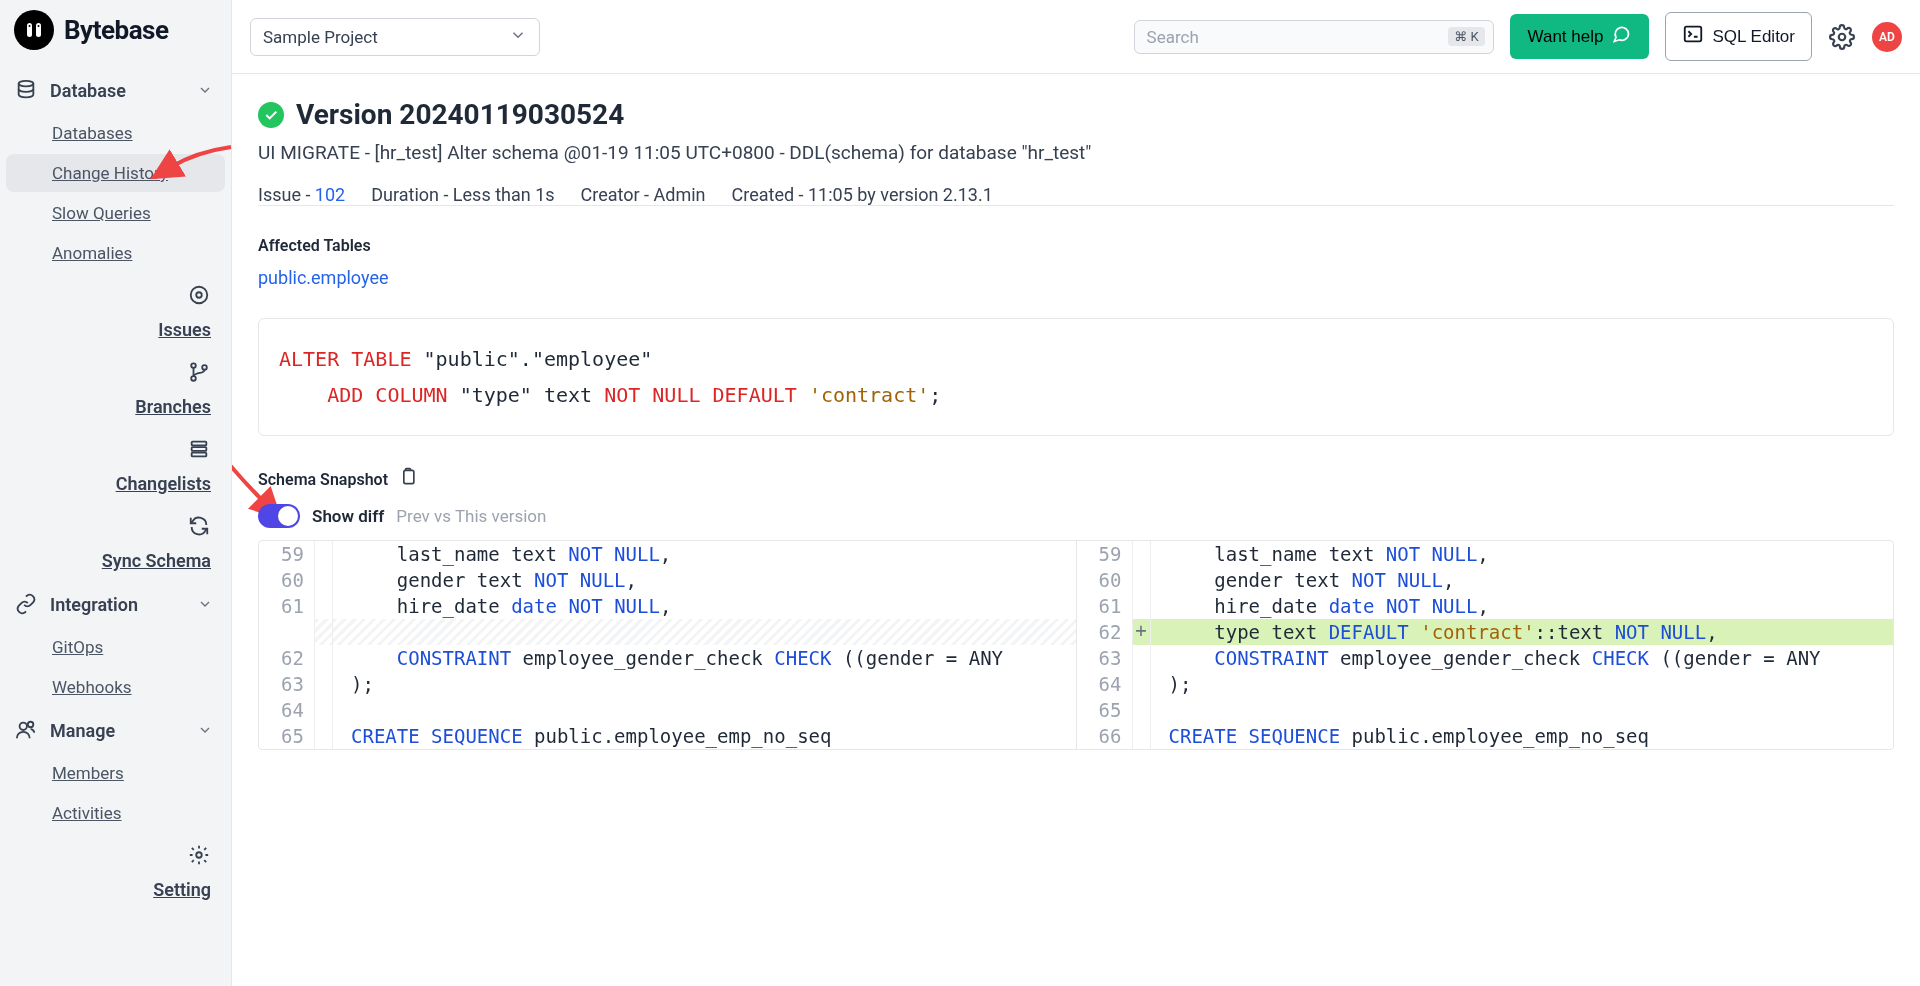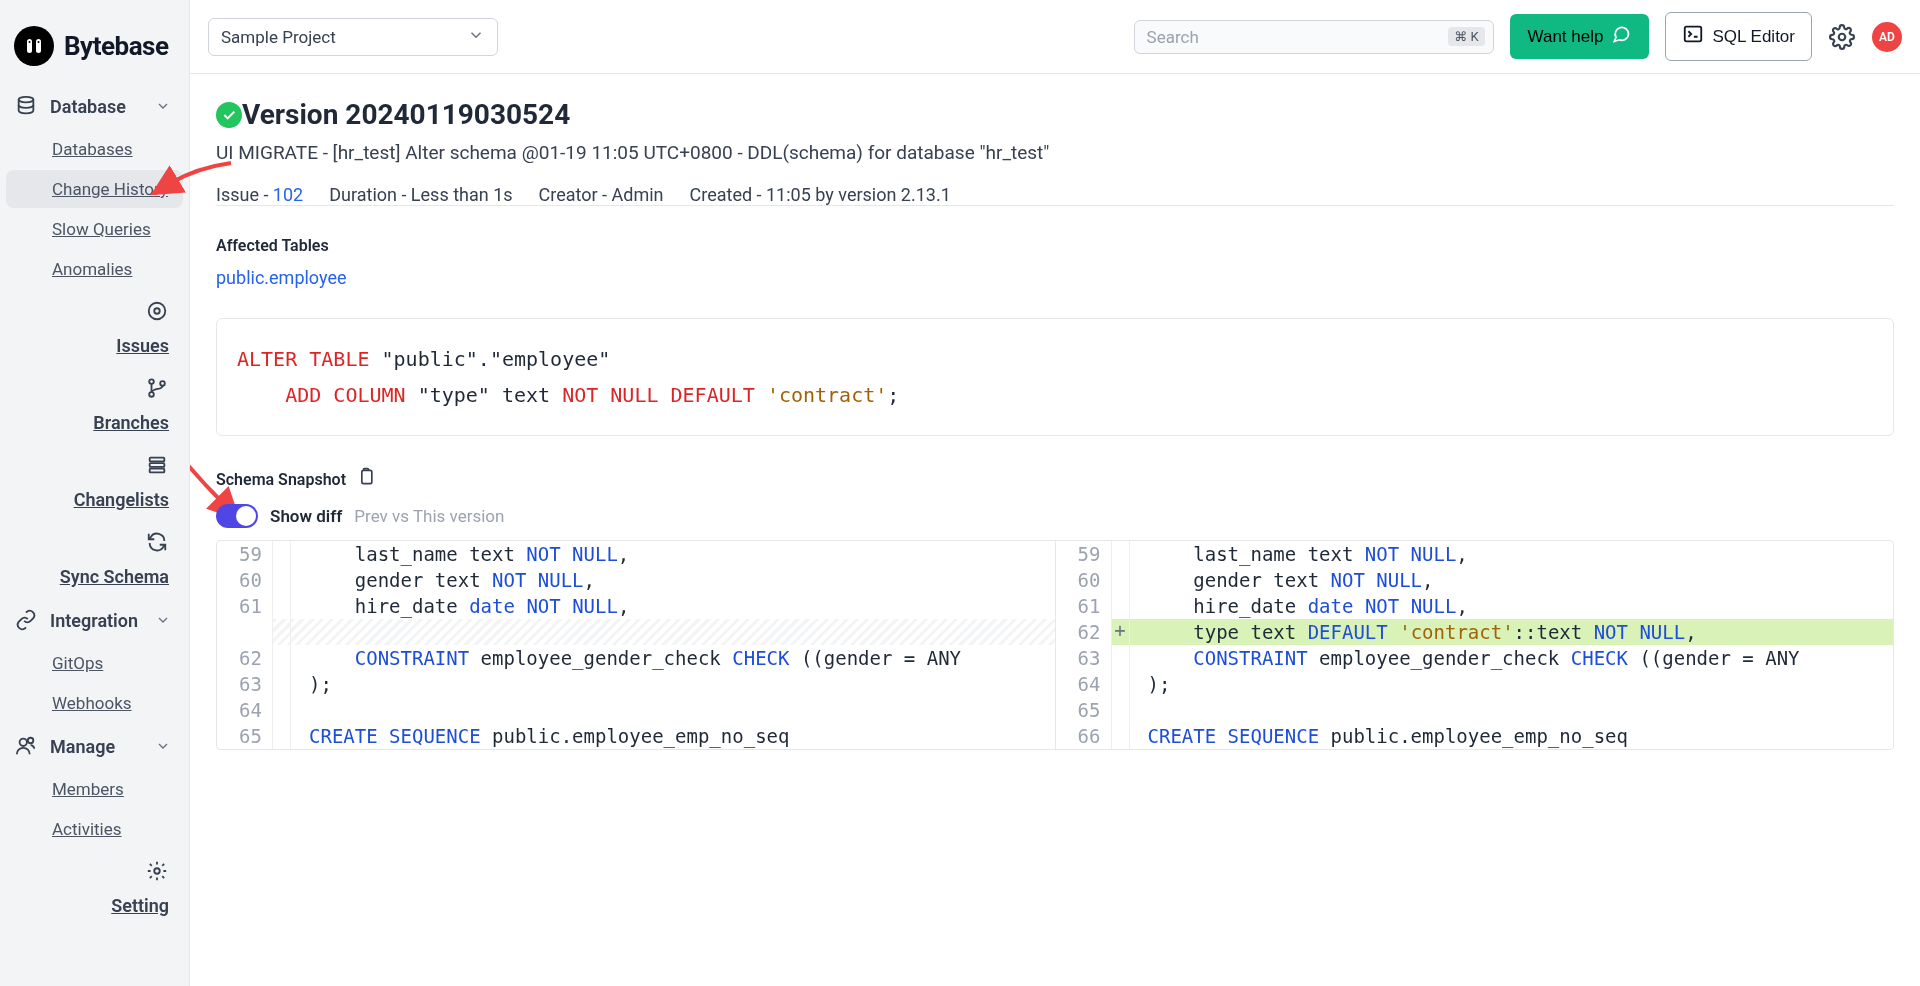--- a/index.html
+++ b/index.html
@@ -1,20 +1,20 @@
 <!DOCTYPE html>
 <html><head>
 <meta charset="utf-8">
 <style>
 * { box-sizing: border-box; margin: 0; padding: 0; }
 body { font-family: -apple-system, BlinkMacSystemFont, "Segoe UI", Roboto, sans-serif; font-size: 16px; color: #1f2937; background: #fff; }
 .app { display: flex; height: 986px; width: 1920px; }
 
 
-.sidebar { width: 190px; background: #f3f4f6; border-right: 1px solid #e5e7eb; padding-top: 20px; flex-shrink: 0; }
+.sidebar { width: 232px; background: #f3f4f6; border-right: 1px solid #e5e7eb; padding-top: 4px; flex-shrink: 0; }
 .logo-wrap { display: flex; align-items: center; gap: 10px; padding: 6px 14px 18px; }
 .logo-icon { width: 40px; height: 40px; background: #000; border-radius: 50%; display: flex; align-items: center; justify-content: center; }
 .logo-txt { font-size: 26px; font-weight: 700; color: #111827; letter-spacing: -0.5px; }
 
 .nav-group-hdr { display: flex; align-items: center; gap: 12px; padding: 10px 14px; cursor: pointer; color: #374151; font-weight: 600; font-size: 18px; position: relative; }
 .nav-item { display: flex; align-items: flex-end; gap: 12px; padding: 9px 14px 9px 46px; cursor: pointer; color: #4b5563; font-size: 17px; border-radius: 8px; margin: 2px 6px; position: relative; text-decoration: underline; }
 .nav-item.top-lvl { padding-left: 14px; font-weight:600; font-size:18px; color:#374151;flex-direction:column;}
 .nav-item.active { background: #e5e7eb; }
 .nav-icn { width: 24px; height: 24px; flex-shrink: 0; display: inline-flex; align-items:center; justify-content:center;}
 .chev { margin-left:auto; }
@@ -25,21 +25,21 @@
 .proj-sel { display:flex; align-items:center; justify-content:space-between; width:290px; border:1px solid #d1d5db; border-radius:6px; padding:7px 12px; color:#374151; font-size:17px; cursor:pointer;}
 .spacer { flex: 1; }
 .search-box { display:flex; align-items:center; width:360px; border:1px solid #d1d5db; background:#f9fafb; border-radius:6px; padding:6px 8px 6px 12px; color:#9ca3af; font-size:17px;}
 .kbd { background:#e5e7eb; border-radius:4px; padding:2px 6px; font-size:13px; color:#4b5563; margin-left:auto;}
 .btn-help { background:#10b981; color:#000000; border:none; border-radius:6px; padding:10px 18px; font-size:17px; font-weight:500; cursor:pointer; display:flex; align-items:center; gap:8px;}
 .btn-sql { border:1px solid #9ca3af; background:#fff; border-radius:6px; padding:10px 16px; font-size:17px; cursor:pointer; display:flex; align-items:center; gap:8px; color:#111827;}
 .gear-btn { width:28px; height:28px; cursor:pointer; display:flex; align-items:center; justify-content:center; color:#374151;}
 .avatar { width:30px; height:30px; border-radius:50%; background:#ef4444; color:#fff; font-size:12px; font-weight:600; display:flex; align-items:center; justify-content:center;}
 
 .content { padding: 24px 26px; overflow-y: auto; }
-.ver-hdr { display:flex; align-items:center; gap:0; margin-bottom:8px; }
+.ver-hdr { display:flex; align-items:center; gap:12px; margin-bottom:8px; }
 .ok-badge { width:26px; height:26px; border-radius:50%; background:#22c55e; display:flex; align-items:center; justify-content:center;}
 .ver-title { font-size:28px; font-weight:700; }
 .subtitle { font-size:19px; color:#374151; margin: 10px 0 20px; }
 .meta-row { display:flex; gap:26px; color:#374151; font-size:18px; border-bottom:1px solid #e5e7eb; }
 .meta-row a { color:#2563eb; text-decoration:none; }
 
 .sect { margin-top: 30px; }
 .sect-h { font-size:16px; font-weight:600; margin-bottom: 12px; display:flex; align-items:center; gap:10px; }
 .link-blue { color:#2563eb; text-decoration:none; font-size:18px; }
 

